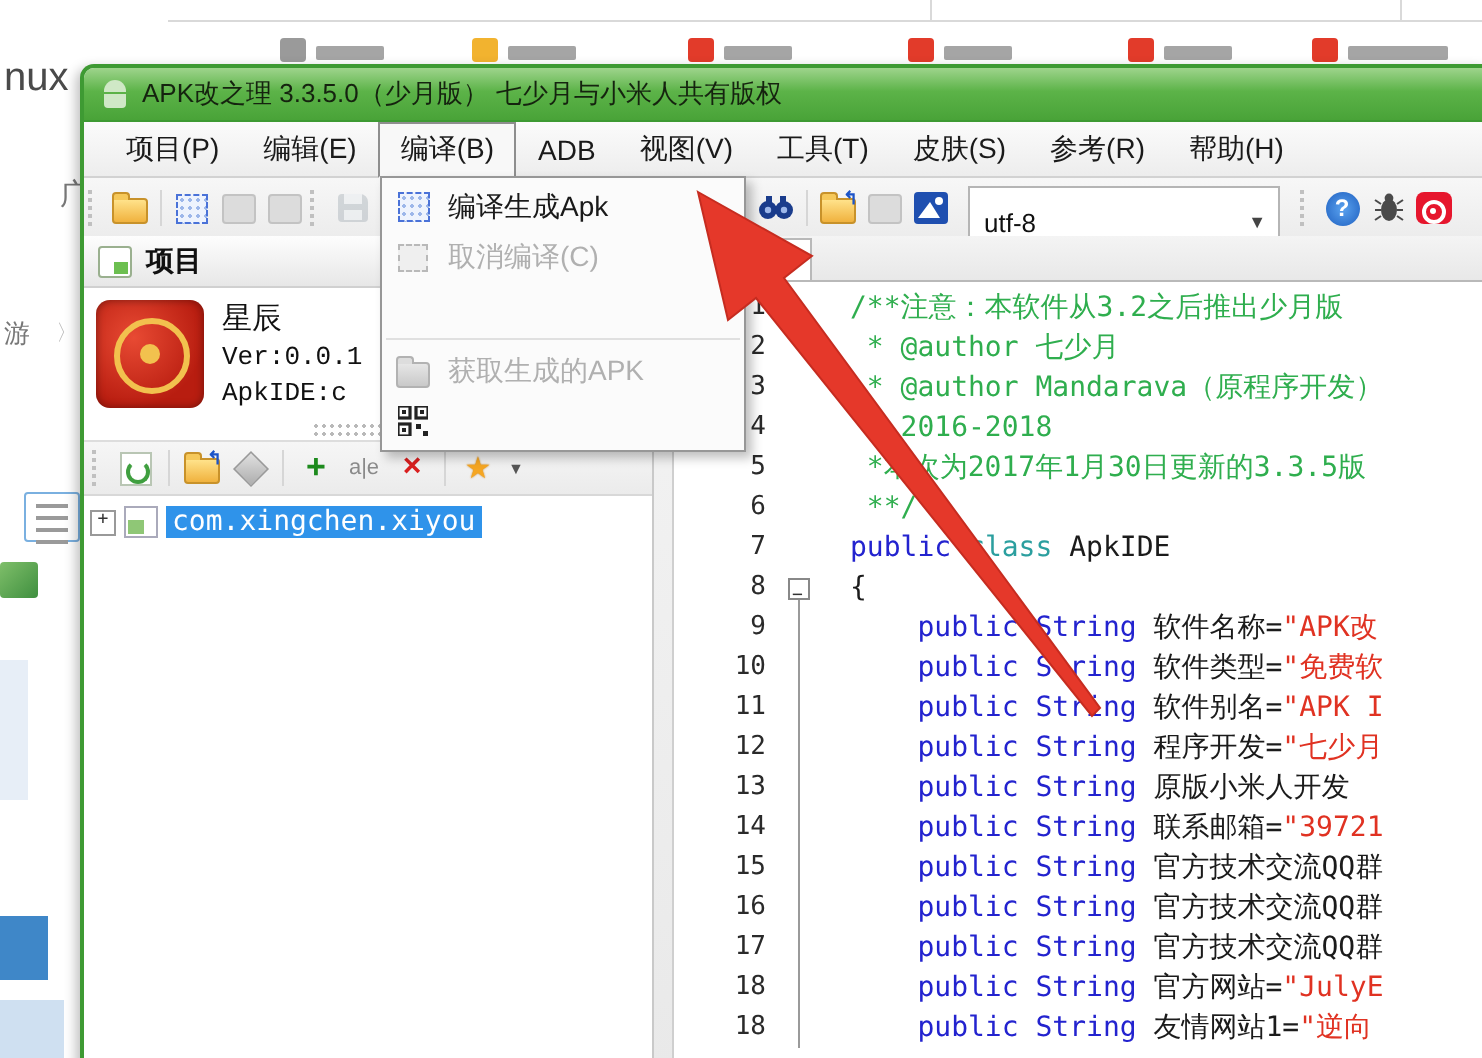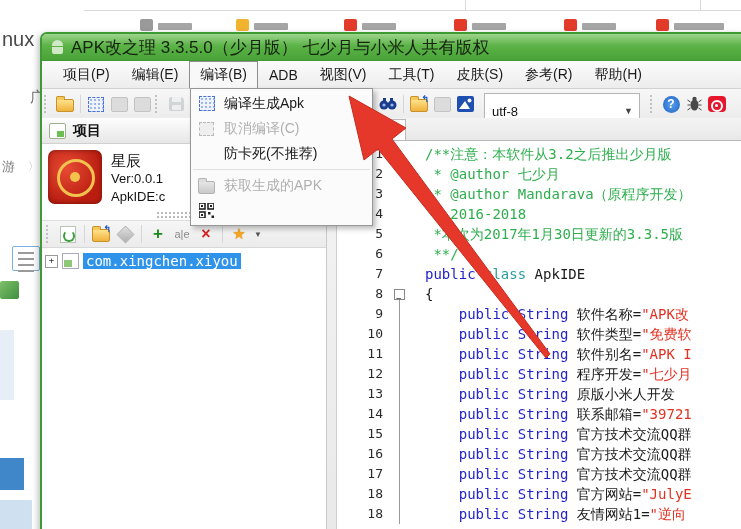--- a/index.html
+++ b/index.html
@@ -24,21 +24,21 @@
   .bg-blk2{position:absolute;left:0;top:458px;width:24px;height:32px;background:#3f87c8}
   .bg-blk3{position:absolute;left:0;top:500px;width:32px;height:29px;background:#cfe0f1}
 
   
   .appwin{position:absolute;left:40px;top:32px;width:706px;height:502px;
     border:2px solid #3e9a33;border-bottom:none;border-right:none;border-radius:7px 7px 0 0;
     background:#f0f0f0;box-shadow:-2px 2px 6px rgba(0,0,0,.25)}
   .titlebar{height:26px;display:flex;align-items:center;gap:6px;padding:0 8px;
     background:linear-gradient(#9ed48c,#5cb348 45%,#49a338);border-radius:5px 5px 0 0;
     border-bottom:1px solid #3e9a33}
-  .titlebar .ttext{font-size:17px;color:#15230f}
+  .titlebar .ttext{font-size:13px;color:#15230f}
   
   .droid{width:15px;height:15px;position:relative}
   .droid .head{position:absolute;left:2px;top:0;width:11px;height:6px;background:#cfe8c6;border-radius:6px 6px 0 0}
   .droid .bodyp{position:absolute;left:2px;top:7px;width:11px;height:7px;background:#cfe8c6;border-radius:0 0 2px 2px}
 
   .menubar{height:27px;display:flex;align-items:center;padding-left:10px;
     background:linear-gradient(#fbfbfb,#ededed);border-bottom:1px solid #d2d2d2;font-size:14px;color:#1a1a1a}
   .menubar .mitem{padding:4px 10px;border:1px solid transparent}
   .menubar .mitem.active{background:#f8f8f8;border:1px solid #8e8e8e;border-bottom-color:#f8f8f8}
 
@@ -74,21 +74,21 @@
   .panelhead{height:25px;display:flex;align-items:center;gap:7px;padding-left:7px;
     background:linear-gradient(#fdfdfd,#e7e7e7);border-bottom:1px solid #d0d0d0;font-size:14px;font-weight:bold;color:#111}
   .projicon{width:15px;height:14px;background:#fff;border:1px solid #9ab08f;border-radius:2px;position:relative}
   .projicon::after{content:"";position:absolute;right:1px;bottom:1px;width:7px;height:6px;background:#6cbf50}
   .appinfo{display:flex;gap:9px;padding:6px 0 2px 6px;background:#fff}
   .appicon{width:54px;height:54px;border-radius:7px;flex:none;position:relative;
     background:radial-gradient(circle at 35% 35%,#e84a33,#b81d10 70%);box-shadow:inset 0 0 4px rgba(0,0,0,.4)}
   .appicon::before{content:"";position:absolute;left:9px;top:9px;width:32px;height:32px;
     border:3px solid #f2c14e;border-radius:50%}
   .appicon::after{content:"";position:absolute;left:22px;top:22px;width:10px;height:10px;background:#f2c14e;border-radius:50%}
-  .appmeta{font-family:Liberation Sans, sans-serif;font-size:13px;color:#111;line-height:18px;padding-top:2px}
+  .appmeta{font-family:Liberation Mono, monospace;font-size:13px;color:#111;line-height:18px;padding-top:2px}
   .appmeta .nm{font-size:15px}
   .collapser{height:12px;display:flex;align-items:center;justify-content:center;gap:2px;color:#9a9a9a}
   .collapser .dots{width:46px;height:7px;background-image:radial-gradient(#b9b9b9 1px,transparent 1px);background-size:4px 4px}
   .collapser .tri{font-size:8px;color:#8a8a8a}
   .treebar{height:26px;display:flex;align-items:center;gap:4px;padding-left:4px;
     background:linear-gradient(#f6f6f6,#ebebeb);border-top:1px solid #ddd;border-bottom:1px solid #d8d8d8}
   .refresh{width:14px;height:15px;background:#fff;border:1px solid #b9c6b4;position:relative}
   .refresh::after{content:"";position:absolute;left:2px;top:3px;width:8px;height:8px;
     border:2px solid #3f9f3f;border-top-color:transparent;border-radius:50%}
   .grydiam{width:13px;height:13px;background:linear-gradient(135deg,#e0e0e0,#aeaeae);transform:rotate(45deg) scale(.85);border:1px solid #9a9a9a}
@@ -433,21 +433,20 @@
     <span>编译生成Apk</span>
   </div>
   <div class="drow disabled">
     <div class="dico">
         <div class="dash-gray"></div>
       </div>
     <span>取消编译(C)</span>
   </div>
   <div class="drow">
     <div class="dico"></div>
-    <span>防卡死(不推荐)</span>
   </div>
   <div class="dsep"></div>
   <div class="drow disabled">
     <div class="dico">
         <div class="folder gray"></div>
       </div>
     <span>获取生成的APK</span>
   </div>
   <div class="drow">
     <div class="dico">

